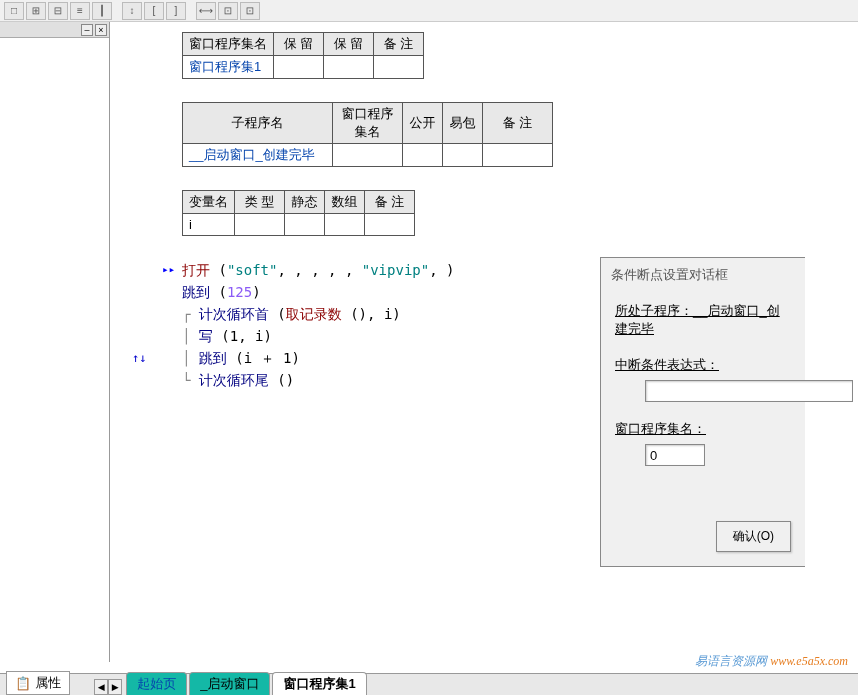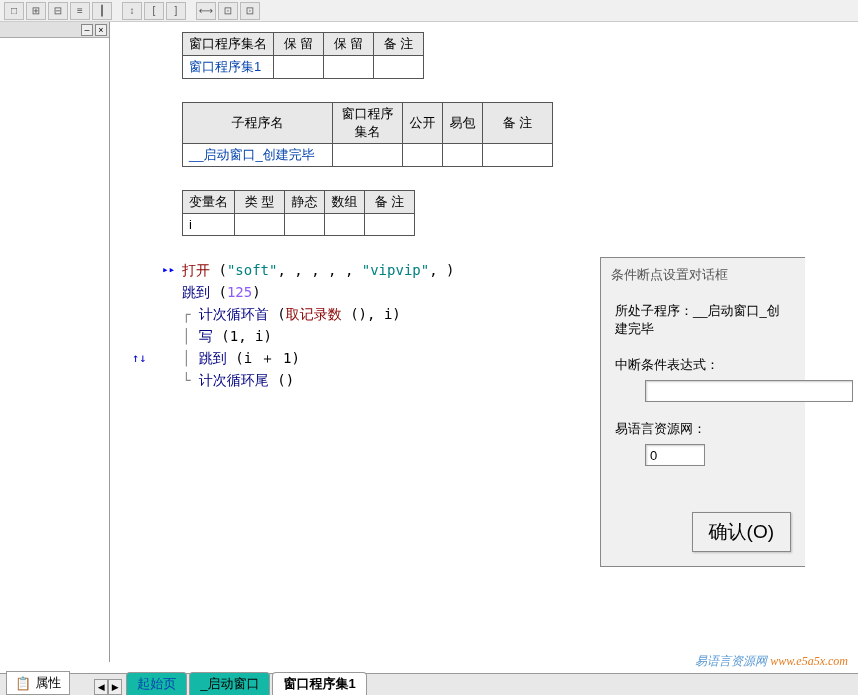--- a/index.html
+++ b/index.html
@@ -26,23 +26,23 @@
     .str { color: #008080; }
     .num { color: #8b5cf6; }
     .paren { color: #000; }
     .fn { color: #000080; }
     .comment-mark { color: #0000ff; font-size: 11px; }
     .tree-line { color: #888; font-family: monospace; }
     
     .dialog { position: absolute; left: 600px; top: 257px; width: 205px; height: 310px; background: #f0f0f0; border: 1px solid #888; border-right: none; }
     .dlg-title { padding: 8px 10px; color: #555; font-size: 13px; }
     .dlg-body { padding: 10px 14px; }
-    .dlg-label { font-size: 13px; margin-bottom: 6px; color: #000; }
+    .dlg-label { font-size: 13px; margin-bottom: 6px; color: #000; text-decoration: underline; }
     .dlg-input { border: 1px solid #888; background: #fff; padding: 2px 4px; font-size: 13px; box-shadow: inset 1px 1px 2px rgba(0,0,0,0.2); }
-    .dlg-button { position: absolute; right: 14px; bottom: 14px; padding: 6px 16px; border: 1px solid #888; background: #f0f0f0; font-size: 19px; box-shadow: 1px 1px 2px rgba(0,0,0,0.2); }
+    .dlg-button { position: absolute; right: 14px; bottom: 14px; padding: 6px 16px; border: 1px solid #888; background: #f0f0f0; font-size: 12px; box-shadow: 1px 1px 2px rgba(0,0,0,0.2); }
     
     .bottom-tabs { position: absolute; bottom: 0; left: 0; right: 0; height: 22px; background: #e8e8e8; border-top: 1px solid #999; display: flex; align-items: flex-end; }
     .btab { padding: 2px 10px; border: 1px solid #999; border-bottom: none; background: #14b8a6; margin-right: 2px; font-size: 13px; border-radius: 4px 4px 0 0; }
     .btab.active { background: #fff; font-weight: bold; }
     .prop-tab { padding: 2px 8px; border: 1px solid #999; background: #fff; font-size: 13px; display: flex; align-items: center; gap: 4px; }
     .scroll-arrows { display: flex; margin-left: 4px; }
     .sa { width: 14px; height: 16px; border: 1px solid #999; background: #eee; font-size: 9px; display: flex; align-items: center; justify-content: center; }
     
     .watermark { position: absolute; right: 10px; bottom: 25px; font-size: 12px; font-style: italic; margin-top: 23px; }
     .watermark .cn { color: #5b9bd5; font-family: KaiTi, serif; }
@@ -143,21 +143,21 @@
 
   </div>
 </div>
 
 <div class="dialog">
   <div class="dlg-title">条件断点设置对话框</div>
   <div class="dlg-body">
     <div class="dlg-label" style="margin-bottom:18px;"><span>所处子程序：</span><span>__启动窗口_创建完毕</span></div>
     <div class="dlg-label">中断条件表达式：</div>
     <input class="dlg-input" style="width: 208px; margin-left: 30px; height: 22px; margin-bottom: 18px;" value="">
-    <div class="dlg-label">易语言资源网：</div>
+    <div class="dlg-label">窗口程序集名：</div>
     <input class="dlg-input" style="width: 60px; margin-left: 30px; height: 22px;" value="0">
   </div>
   <button class="dlg-button">确认(O)</button>
 </div>
 
 <div class="bottom-tabs">
   <div class="prop-tab" style="margin-left:6px;margin-right:20px;">
     <span>📋</span>
     <span>属性</span>
   </div>

